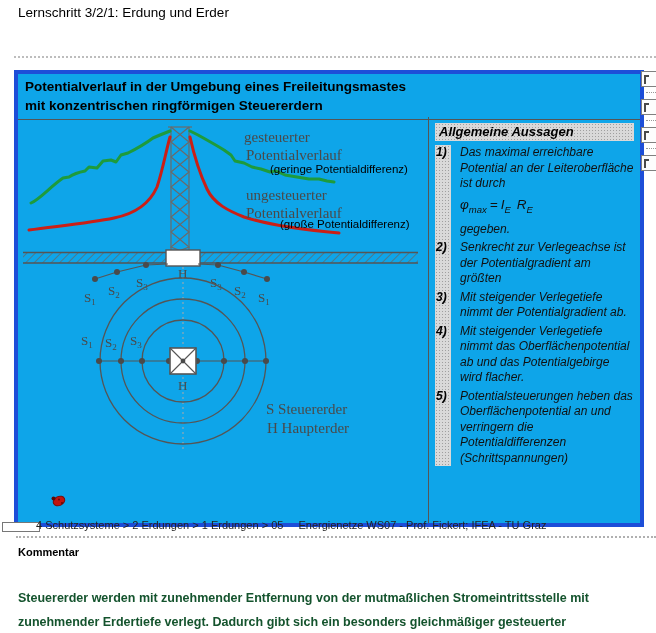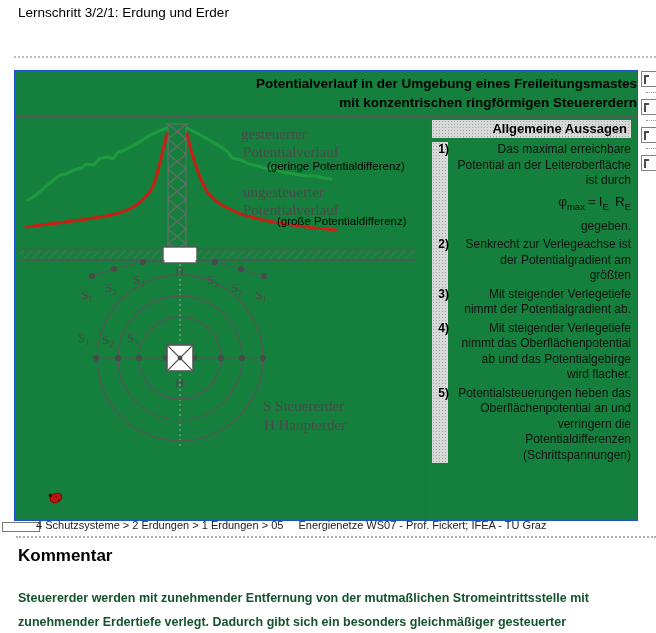--- a/index.html
+++ b/index.html
@@ -3,45 +3,45 @@
 <meta charset="utf-8">
 <style>
   html,body{margin:0;padding:0;}
   body{
     width:656px;height:633px;position:relative;overflow:hidden;
     background:#fff;font-family:"Liberation Sans",sans-serif;color:#000;
   }
   .page-header{position:absolute;left:18px;top:4px;font-size:13.5px;line-height:17px;color:#000;}
   .top-dotted{position:absolute;left:14px;right:0;top:56px;border-top:2px dotted #bdbdbd;}
 
-  .slide{position:absolute;left:14px;top:70px;width:622px;height:449px;border:1px solid #1d4ed8;background:#15803d;text-align:right;}
+  .slide{position:absolute;left:14px;top:70px;width:622px;height:449px;border:4px solid #1d4ed8;background:#0ea5e9;}
   .slide-title{height:42px;border-bottom:1px solid #555;padding:3px 0 0 7px;
     font-size:13.5px;font-weight:bold;line-height:19px;}
   .slide-body{position:absolute;left:0;top:43px;right:0;bottom:0;display:flex;}
   .diagram{width:410px;height:406px;position:relative;flex:none;}
-  .panel{flex:1;border-left:1px solid #555;padding:6px 6px 0 6px;overflow:hidden;}
+  .panel{flex:1;border-left:1px solid #555;padding:6px 6px 0 6px;overflow:hidden;font-style:italic;}
 
   .stipple{background-color:#d9d9d9;background-image:radial-gradient(#9f9f9f 0.7px, rgba(0,0,0,0) 0.8px);background-size:3px 3px;}
   .panel-title{font-size:13px;font-weight:bold;padding:1px 4px 2px 4px;margin-bottom:4px;}
   .panel-list{position:relative;}
   .num-strip{position:absolute;left:0;top:0;bottom:0;width:16px;}
   .p-item{display:flex;margin-bottom:3px;position:relative;}
   .p-num{width:16px;flex:none;font-weight:bold;font-size:12px;padding-left:1px;}
   .p-txt{flex:1;padding-left:8px;font-size:12px;line-height:15.5px;color:#111;}
   .formula{margin:5px 0;font-size:13.5px;color:#111;}
   .formula sub{font-size:9.5px;}
   .formula .feq{margin:0 3px;}
   .formula .fsp{margin-left:6px;}
 
   .status-box{position:absolute;left:2px;top:522px;width:36px;height:8px;border:1px solid #777;background:#fff;}
   .status-text{position:absolute;left:36px;top:519px;font-size:11px;color:#222;white-space:nowrap;text-align:center;}
   .status-text .src{margin-left:12px;}
 
   .bottom-dotted{position:absolute;left:16px;right:0;top:536px;border-top:2px dotted #b0b0b0;}
-  .comment-heading{position:absolute;left:18px;top:546px;font-size:17px;font-weight:bold;}
+  .comment-heading{position:absolute;left:18px;top:546px;font-size:11px;font-weight:bold;}
   .comment-body{position:absolute;left:18px;top:586px;width:624px;font-size:12.5px;line-height:24px;color:#14532d;font-weight:bold;}
 
   .nav-btn{position:absolute;width:17px;height:14px;background:#fdfdfd;border:1px solid #808080;}
   .nav-btn .frag{display:block;margin:3px 0 0 2px;width:3px;height:7px;border-left:2px solid #4a4a4a;border-top:2px solid #4a4a4a;}
   .nav-dots{position:absolute;width:10px;border-top:1px dotted #999;}
 
   svg text{user-select:none;}
   .serif{font-family:"Liberation Serif","DejaVu Serif",serif;fill:#4a4a4a;}
   .ssub{font-size:9px;}
   .sans-note{font-family:"Liberation Sans",sans-serif;font-size:11.5px;fill:#000;}

